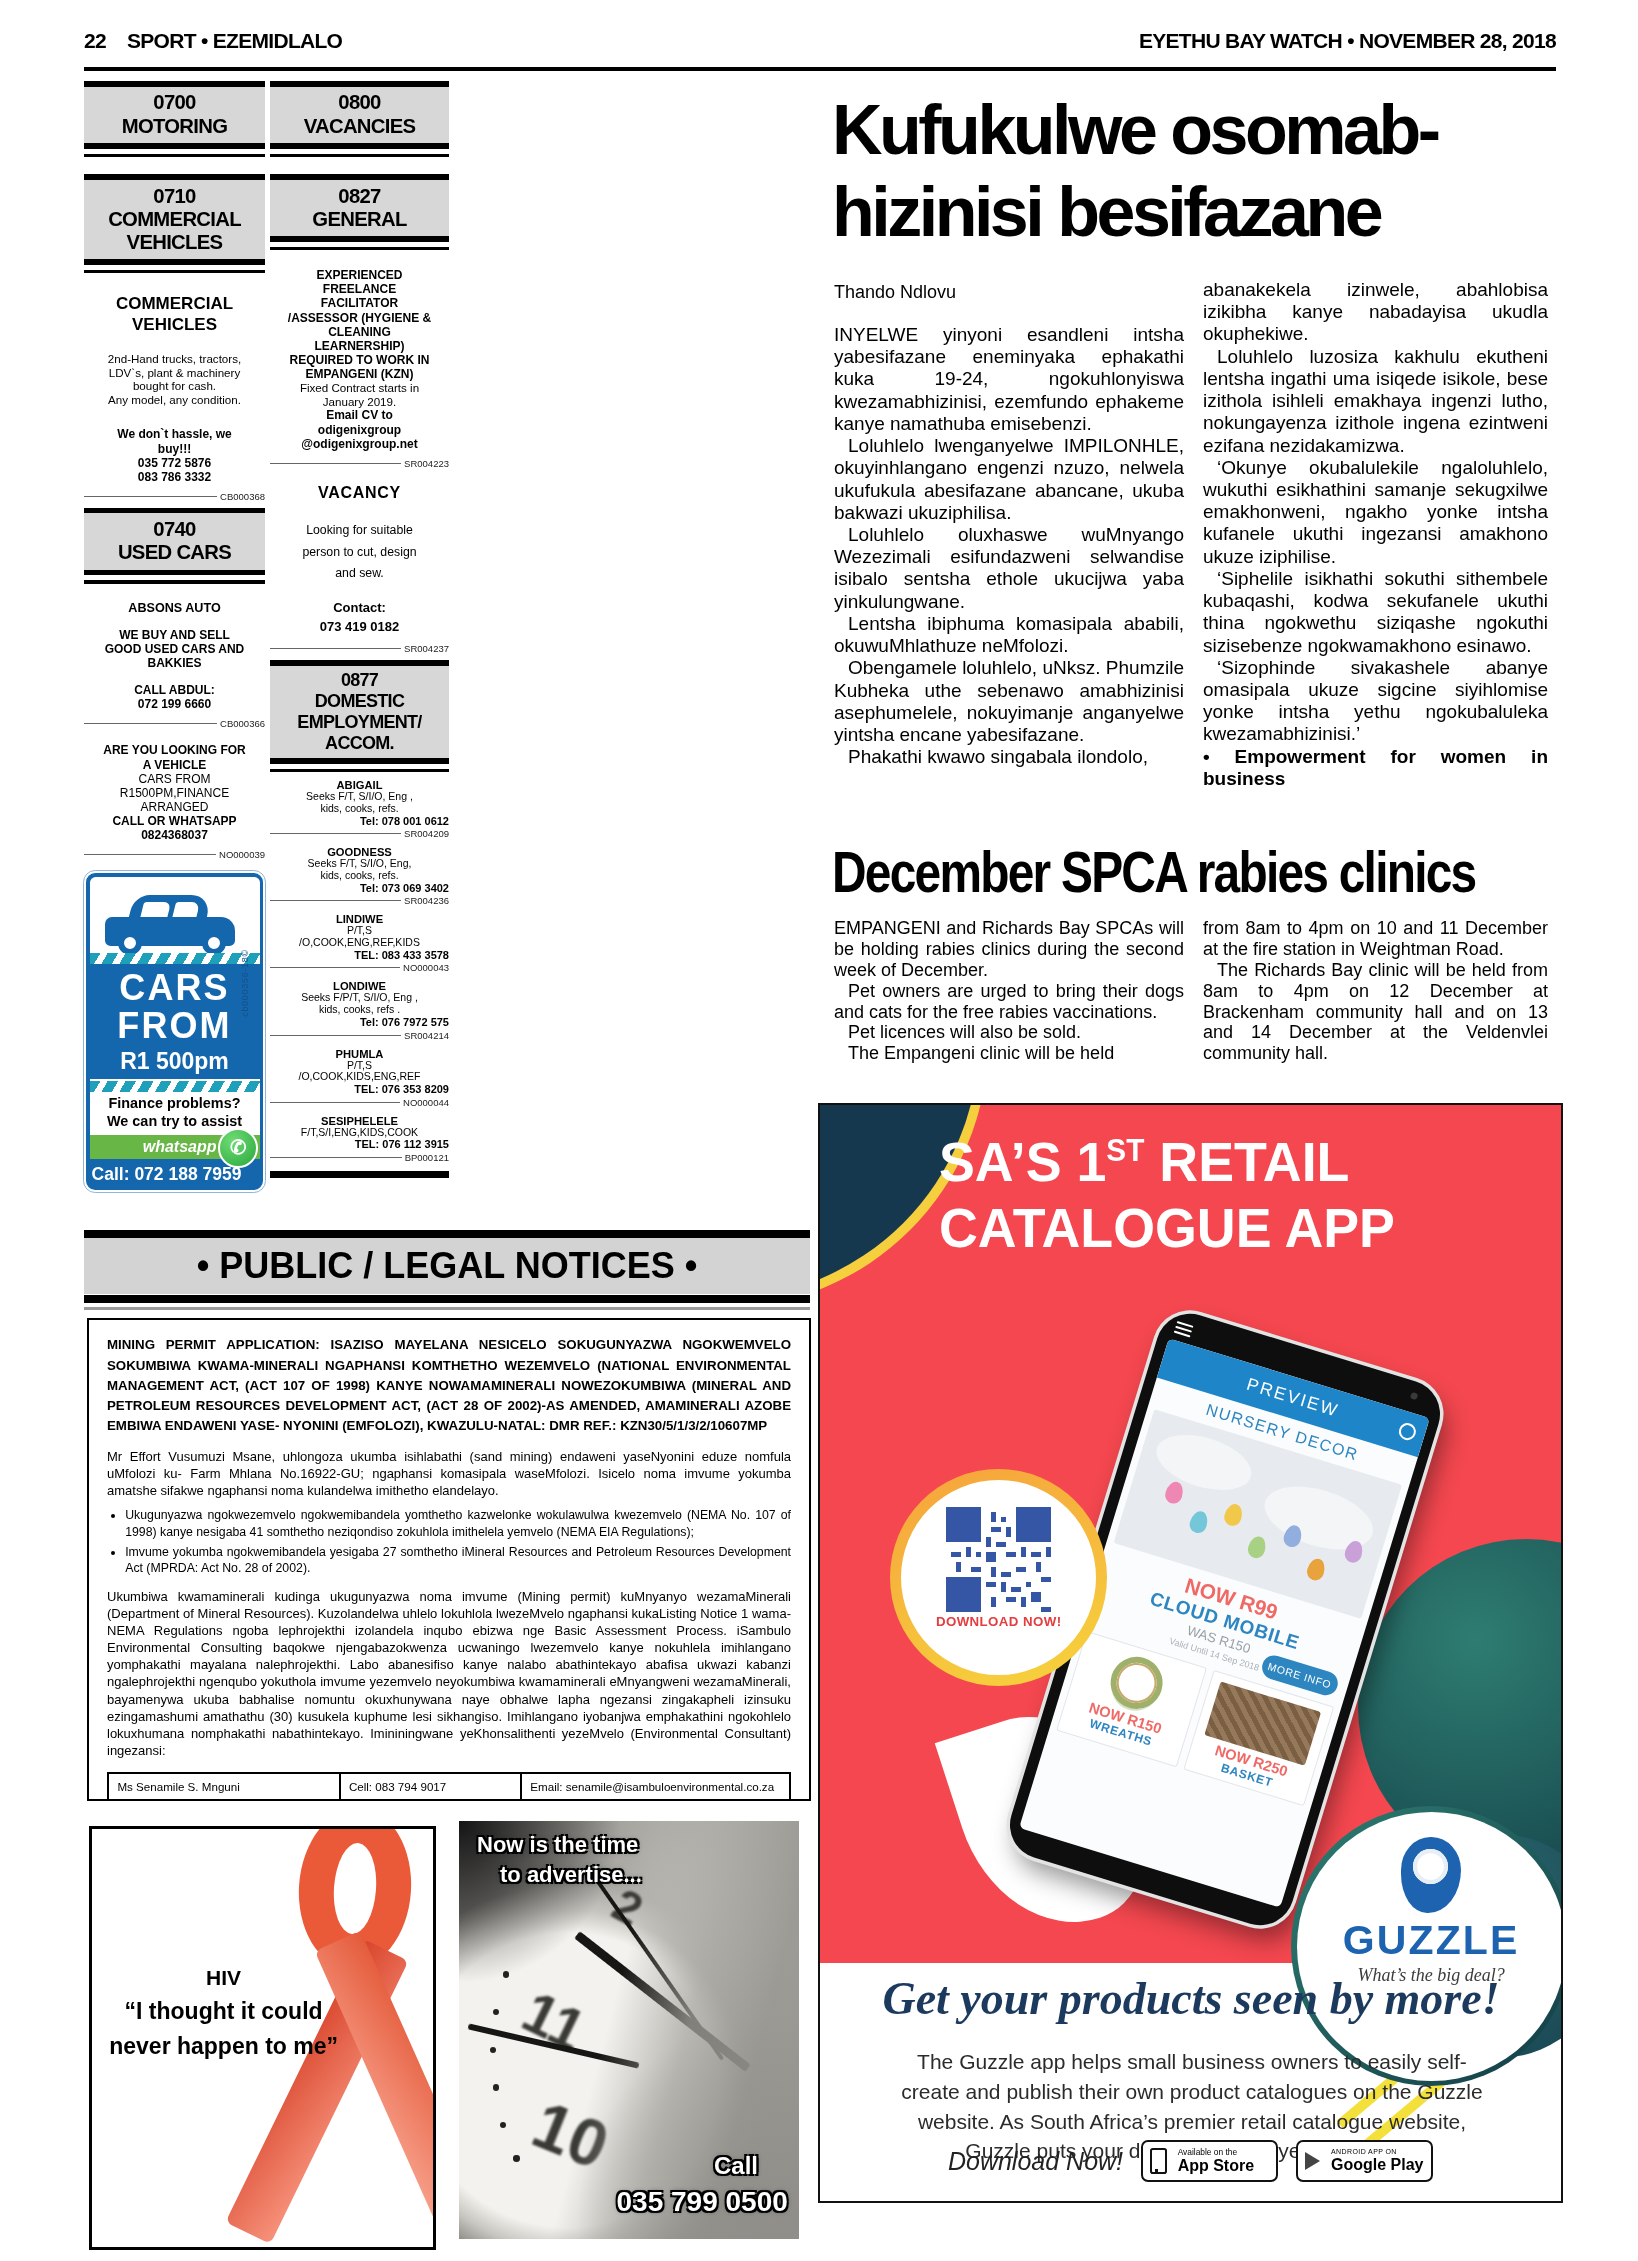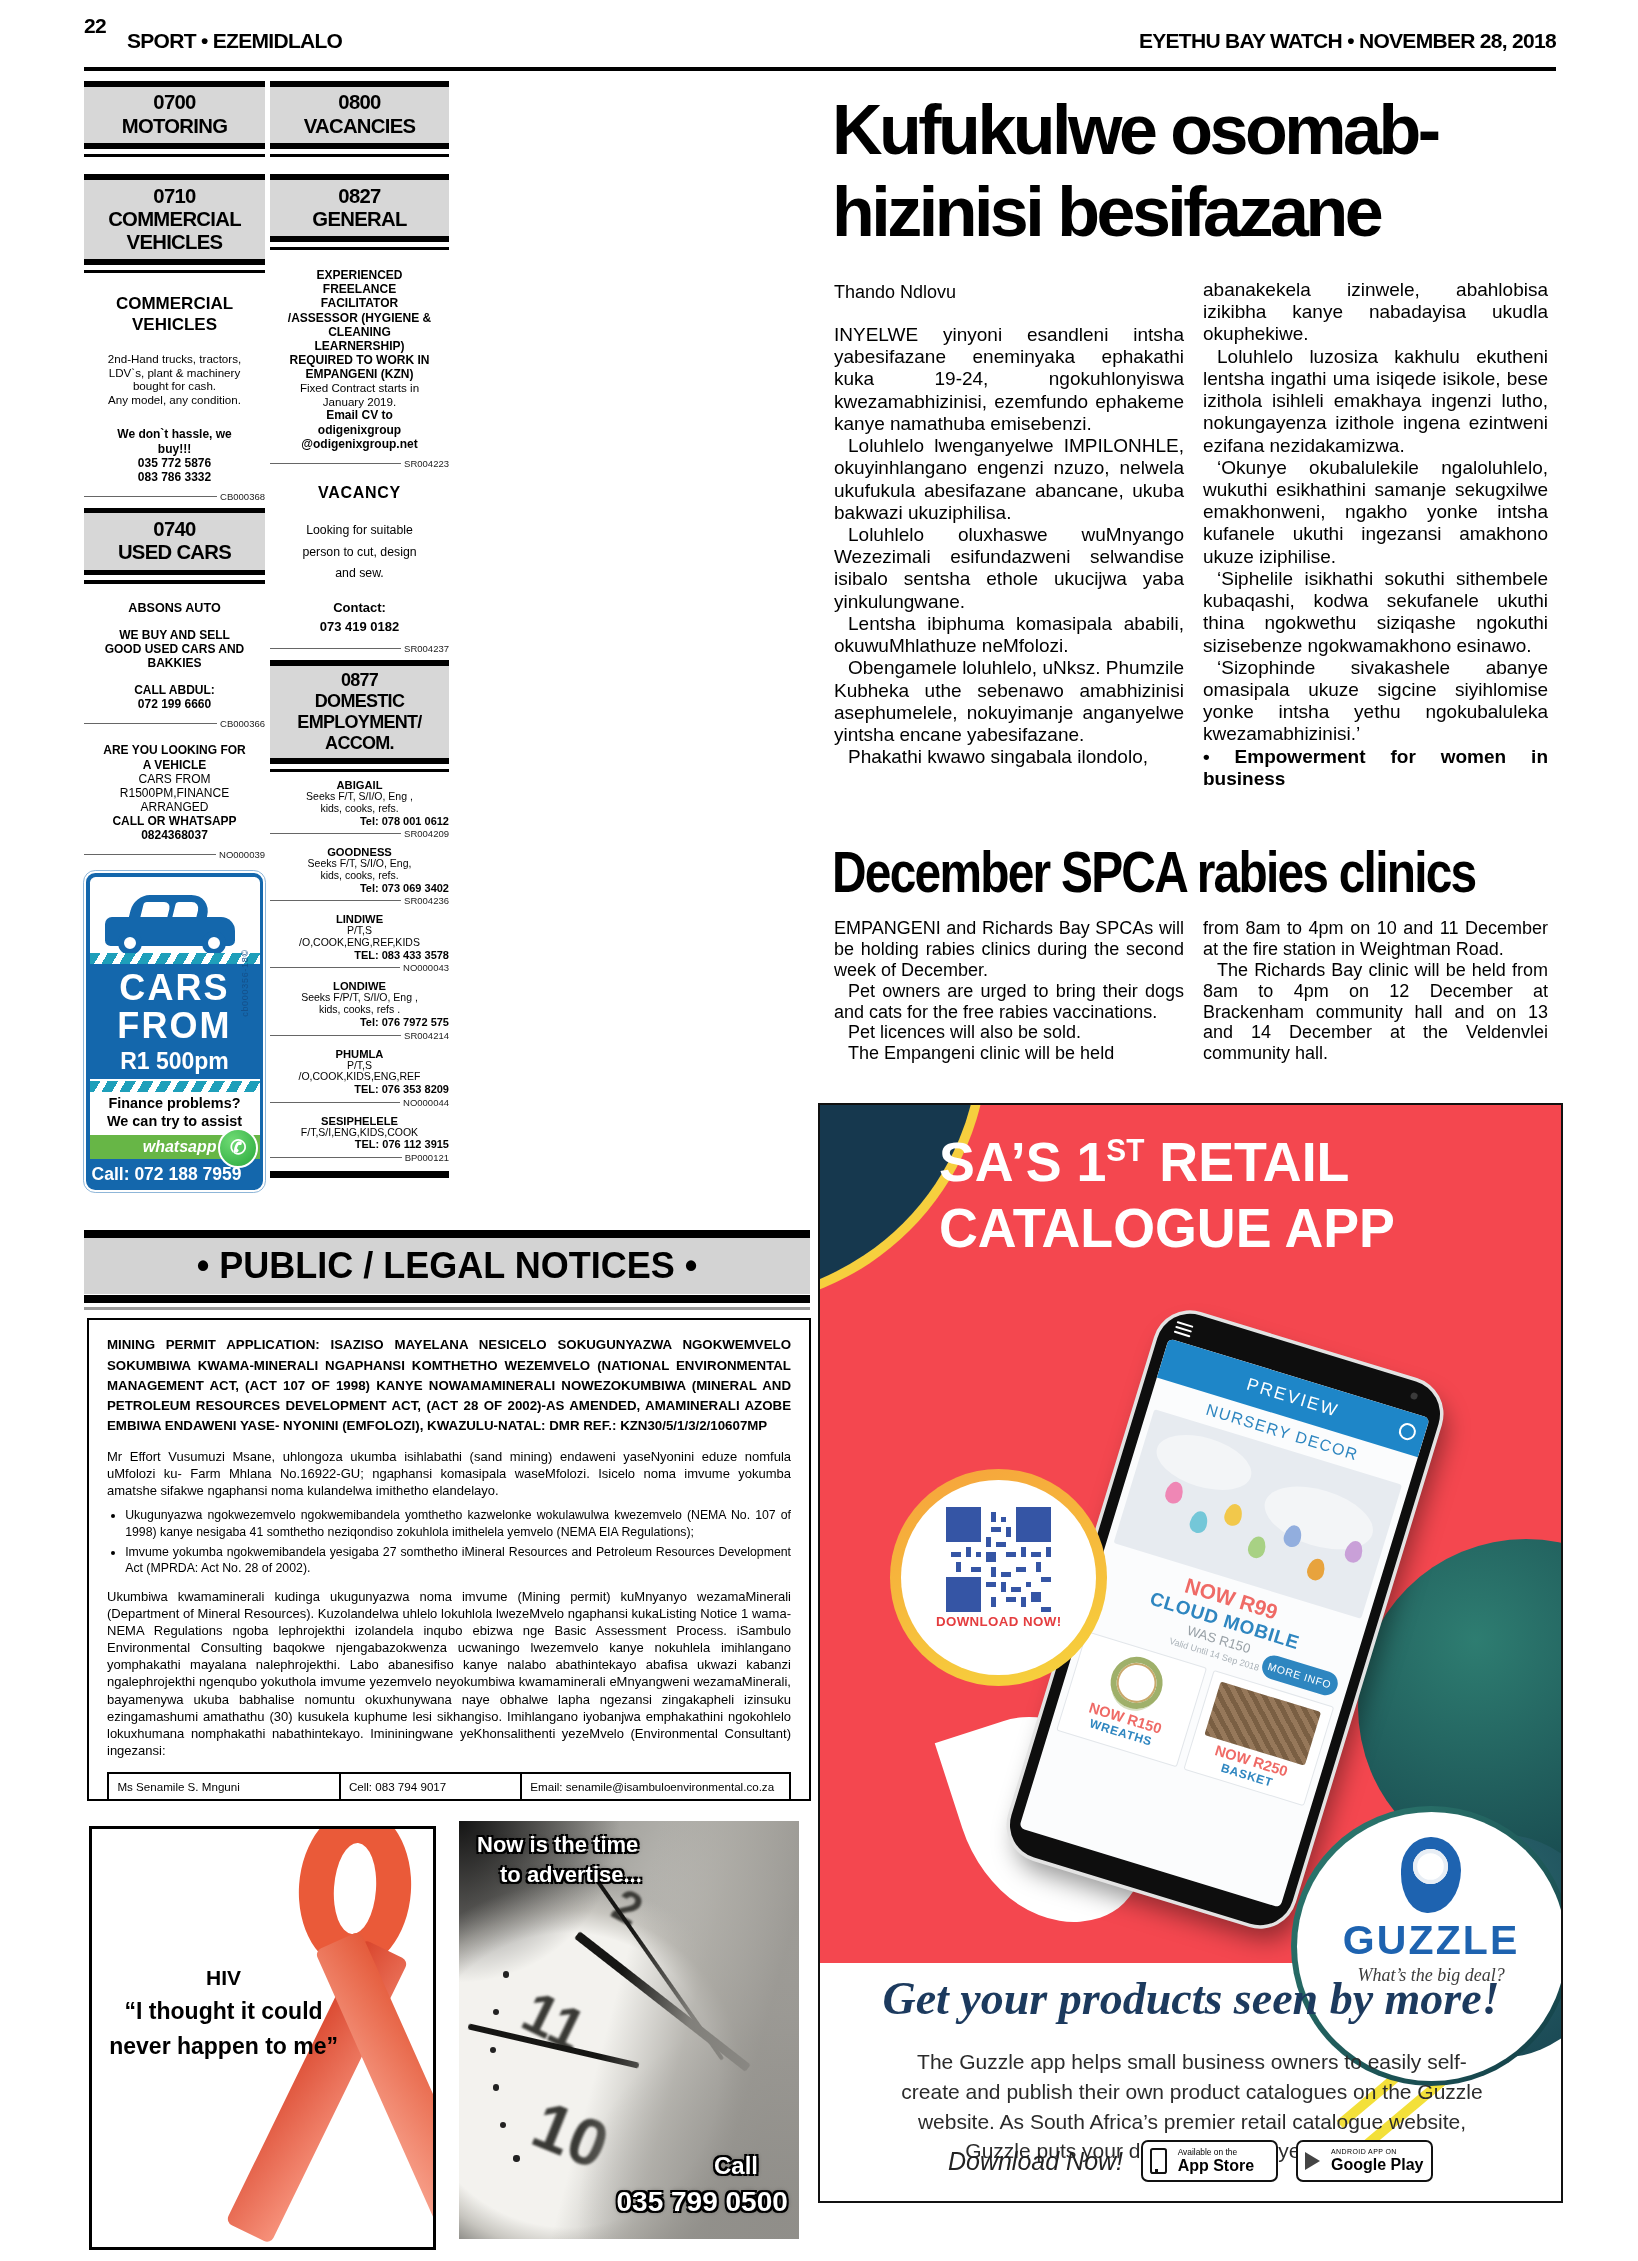--- a/index.html
+++ b/index.html
@@ -4,21 +4,21 @@
 <style>
   html,body{margin:0;padding:0;background:#fff;}
   .page{position:relative;width:1638px;height:2261px;background:#fff;overflow:hidden;
         font-family:"Liberation Sans",sans-serif;color:#000;}
   .abs{position:absolute;}
   .pre{white-space:pre-line;}
   .ctr{text-align:center;}
   .b{font-weight:bold;}
   .jst{text-align:justify;}
   
-  .hdr-num{left:84px;top:14px;font-size:21px;font-weight:bold;letter-spacing:-0.7px;}
+  .hdr-num{left:84px;top:29px;font-size:21px;font-weight:bold;letter-spacing:-0.7px;}
   .hdr-sec{left:127px;top:29px;font-size:21px;font-weight:bold;letter-spacing:-0.7px;}
   .hdr-mast{right:82px;top:29px;font-size:21px;font-weight:bold;letter-spacing:-0.7px;}
   .hdr-rule{left:84px;top:67px;width:1472px;height:3.5px;background:#000;}
   
   .clscol{position:absolute;display:flex;flex-direction:column;}
   .catbox{margin-top:0;}
   .cbar{height:5.6px;background:#000;}
   .cthin{height:3.5px;background:#000;margin-top:4.9px;}
   .clabel{background:#d7d7d7;font-weight:bold;font-size:20.3px;line-height:1.15;text-align:center;
           padding:4.9px 0;letter-spacing:-0.7px;}

